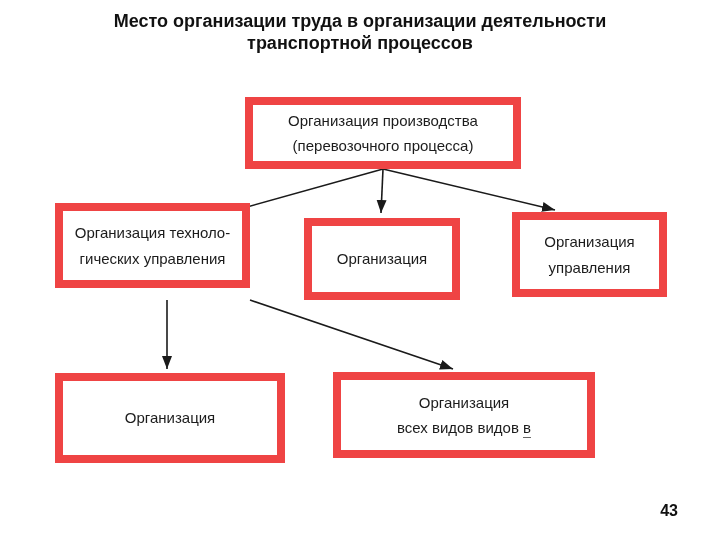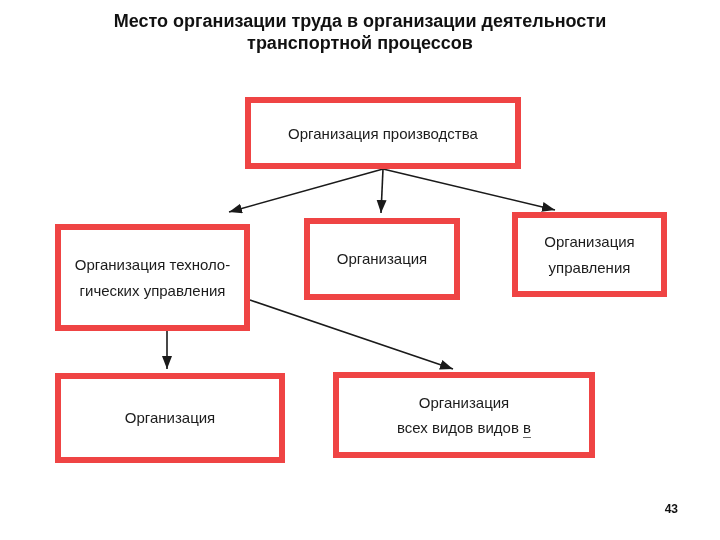--- a/index.html
+++ b/index.html
@@ -32,50 +32,50 @@
     position: absolute;
     top: 0;
     left: 0;
     width: 720px;
     height: 540px;
     z-index: 1;
   }
   .box {
     position: absolute;
     box-sizing: border-box;
-    border: 6px solid #ef4444;
+    border: 8px solid #ef4444;
     background: #ffffff;
     display: flex;
     align-items: center;
     justify-content: center;
     z-index: 2;
   }
   .box .txt {
     text-align: center;
     font-size: 15px;
     line-height: 26px;
     color: #1c1c1c;
   }
   .box-top          { left: 245px; top:  97px; width: 276px; height: 72px; }
   .box-top .txt     { line-height: 25px; }
-  .box-mid-left     { left:  55px; top: 224px; width: 195px; height: 107px; }
+  .box-mid-left     { left:  55px; top: 203px; width: 195px; height: 85px; }
   .box-mid-center   { left: 304px; top: 218px; width: 156px; height: 82px; }
   .box-mid-right    { left: 512px; top: 212px; width: 155px; height: 85px; }
   .box-bottom-left  { left:  55px; top: 373px; width: 230px; height: 90px; }
   .box-bottom-right { left: 333px; top: 372px; width: 262px; height: 86px; }
   .box-bottom-right .txt { line-height: 25px; }
   .u-mark {
     border-bottom: 1px solid #666666;
     padding-bottom: 1px;
   }
   .page-number {
     position: absolute;
     top: 502px;
     right: 42px;
-    font-size: 12px;
+    font-size: 16px;
     font-weight: bold;
     color: #111111;
   }
 </style>
 </head>
 <body>
 
 <div class="slide">
 
   <div class="title">
@@ -92,20 +92,21 @@
     <line x1="383" y1="169" x2="229" y2="212" stroke="#1a1a1a" stroke-width="1.6" marker-end="url(#ah)"></line>
     <line x1="383" y1="169" x2="381" y2="213" stroke="#1a1a1a" stroke-width="1.6" marker-end="url(#ah)"></line>
     <line x1="383" y1="169" x2="555" y2="210" stroke="#1a1a1a" stroke-width="1.6" marker-end="url(#ah)"></line>
     <line x1="167" y1="300" x2="167" y2="369" stroke="#1a1a1a" stroke-width="1.6" marker-end="url(#ah)"></line>
     <line x1="250" y1="300" x2="453" y2="369" stroke="#1a1a1a" stroke-width="1.6" marker-end="url(#ah)"></line>
   </svg>
 
   <div class="box box-top">
     <div class="txt">
       <div>Организация производства</div>
+      <div>(перевозочного процесса)</div>
     </div>
   </div>
 
   <div class="box box-mid-left">
     <div class="txt">
       <div>Организация техноло-</div>
       <div>гических управления</div>
     </div>
   </div>
 

